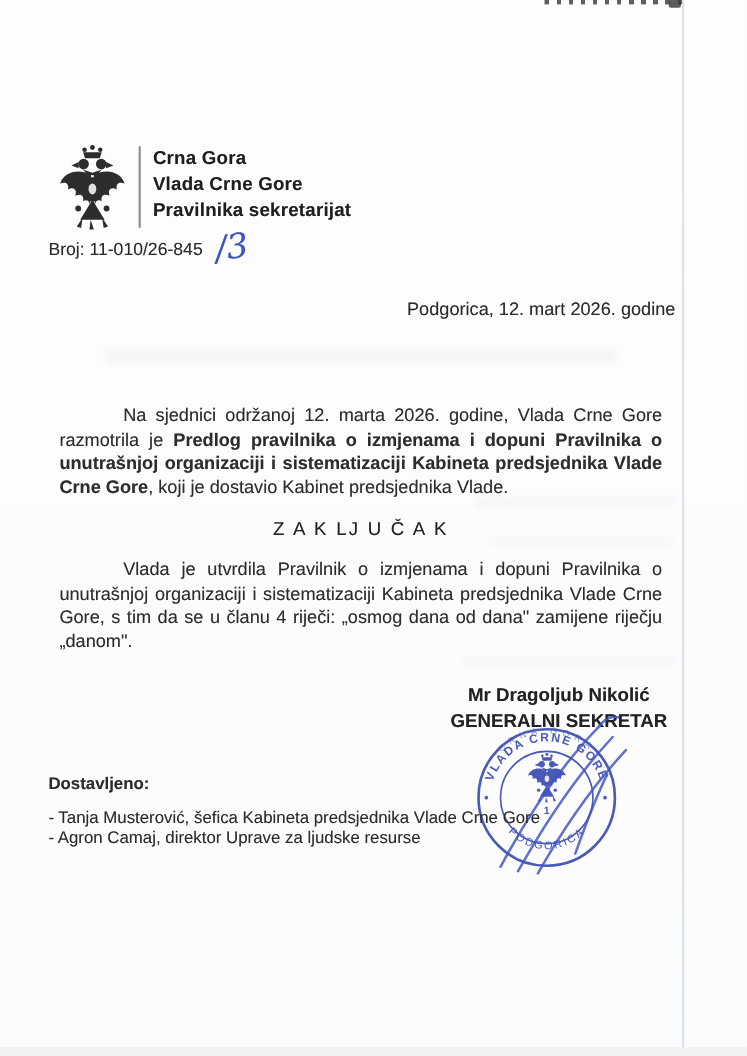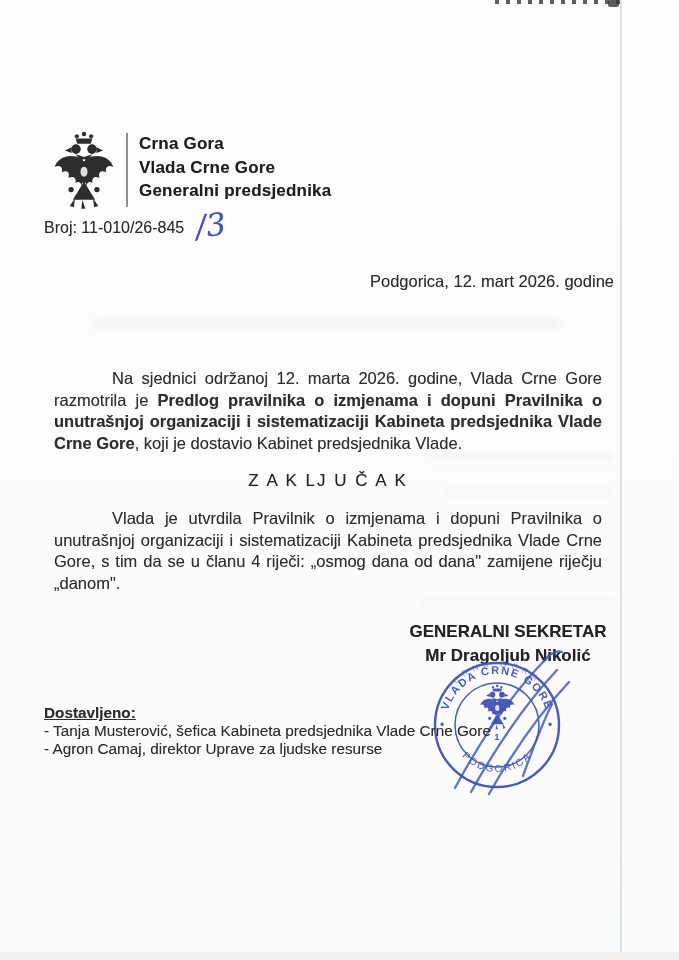--- a/index.html
+++ b/index.html
@@ -62,21 +62,21 @@
     text-shadow:0 0 .5px rgba(30,30,30,.4);
   }
 
   
   .stamp{position:absolute;left:431px;top:659px;opacity:.92;}
   .stamp text{font-family:"Liberation Sans", sans-serif;fill:#3a4db3;}
   .pen-strokes{position:absolute;left:425px;top:610px;}
 
   
   .distribution{position:absolute;left:44px;top:704px;font-size:15.3px;line-height:17.3px;color:#2b2b2b;text-shadow:0 0 .4px rgba(40,40,40,.35);}
-  .distribution .label{font-weight:bold;margin-bottom:1px;text-decoration:underline;}
+  .distribution .label{font-weight:bold;margin-bottom:14px;}
 </style>
 </head>
 <body>
 
 <div class="page">
 
   <svg width="0" height="0" style="position:absolute" aria-hidden="true">
     <symbol id="eagle" viewBox="0 0 72 88">
       <g fill="currentColor">
         <circle cx="28" cy="6" r="2.3"></circle>
@@ -111,37 +111,37 @@
   <div class="bleed b3"></div>
   <div class="bleed b4"></div>
 
   <svg class="emblem" width="64" height="84" viewBox="0 0 72 88">
     <use href="#eagle" width="72" height="88" style="color:#2d2d2d"></use>
   </svg>
   <div class="divider"></div>
   <div class="header-titles">
     <div>Crna Gora</div>
     <div>Vlada Crne Gore</div>
-    <div>Generalni predsjednika</div>
+    <div>Pravilnika sekretarijat</div>
   </div>
 
   <div class="ref-line">
     <span>Broj: 11-010/26-845</span><span class="handwritten">/3</span>
   </div>
   <div class="date-line">Podgorica, 12. mart 2026. godine</div>
 
   <div class="doc-body">
     <p><span>Na sjednici održanoj 12. marta 2026. godine, Vlada Crne Gore razmotrila je </span><span class="bold">Predlog pravilnika o izmjenama i dopuni Pravilnika o unutrašnjoj organizaciji i sistematizaciji Kabineta predsjednika Vlade Crne Gore</span><span>, koji je dostavio Kabinet predsjednika Vlade.</span></p>
     <div class="heading">Z A K LJ U Č A K</div>
     <p>Vlada je utvrdila Pravilnik o izmjenama i dopuni Pravilnika o unutrašnjoj organizaciji i sistematizaciji Kabineta predsjednika Vlade Crne Gore, s tim da se u članu 4 riječi: „osmog dana od dana" zamijene riječju „danom".</p>
   </div>
 
   <div class="signature">
+    <div>Mr Dragoljub Nikolić</div>
     <div>GENERALNI SEKRETAR</div>
-    <div>Mr Dragoljub Nikolić</div>
   </div>
 
   <svg class="stamp" width="132" height="132" viewBox="0 0 132 132">
     <circle cx="66" cy="66" r="62" fill="none" stroke="#3a4db3" stroke-width="2.4"></circle>
     <circle cx="66" cy="66" r="42" fill="none" stroke="#3a4db3" stroke-width="1.5"></circle>
     <defs>
       <path id="arcOuter" d="M 8 66 A 58 58 0 0 1 124 66" fill="none"></path>
       <path id="arcTop" d="M 15 66 A 51 51 0 0 1 117 66" fill="none"></path>
       <path id="arcBottom" d="M 19 66 A 47 47 0 0 0 113 66" fill="none"></path>
     </defs>

